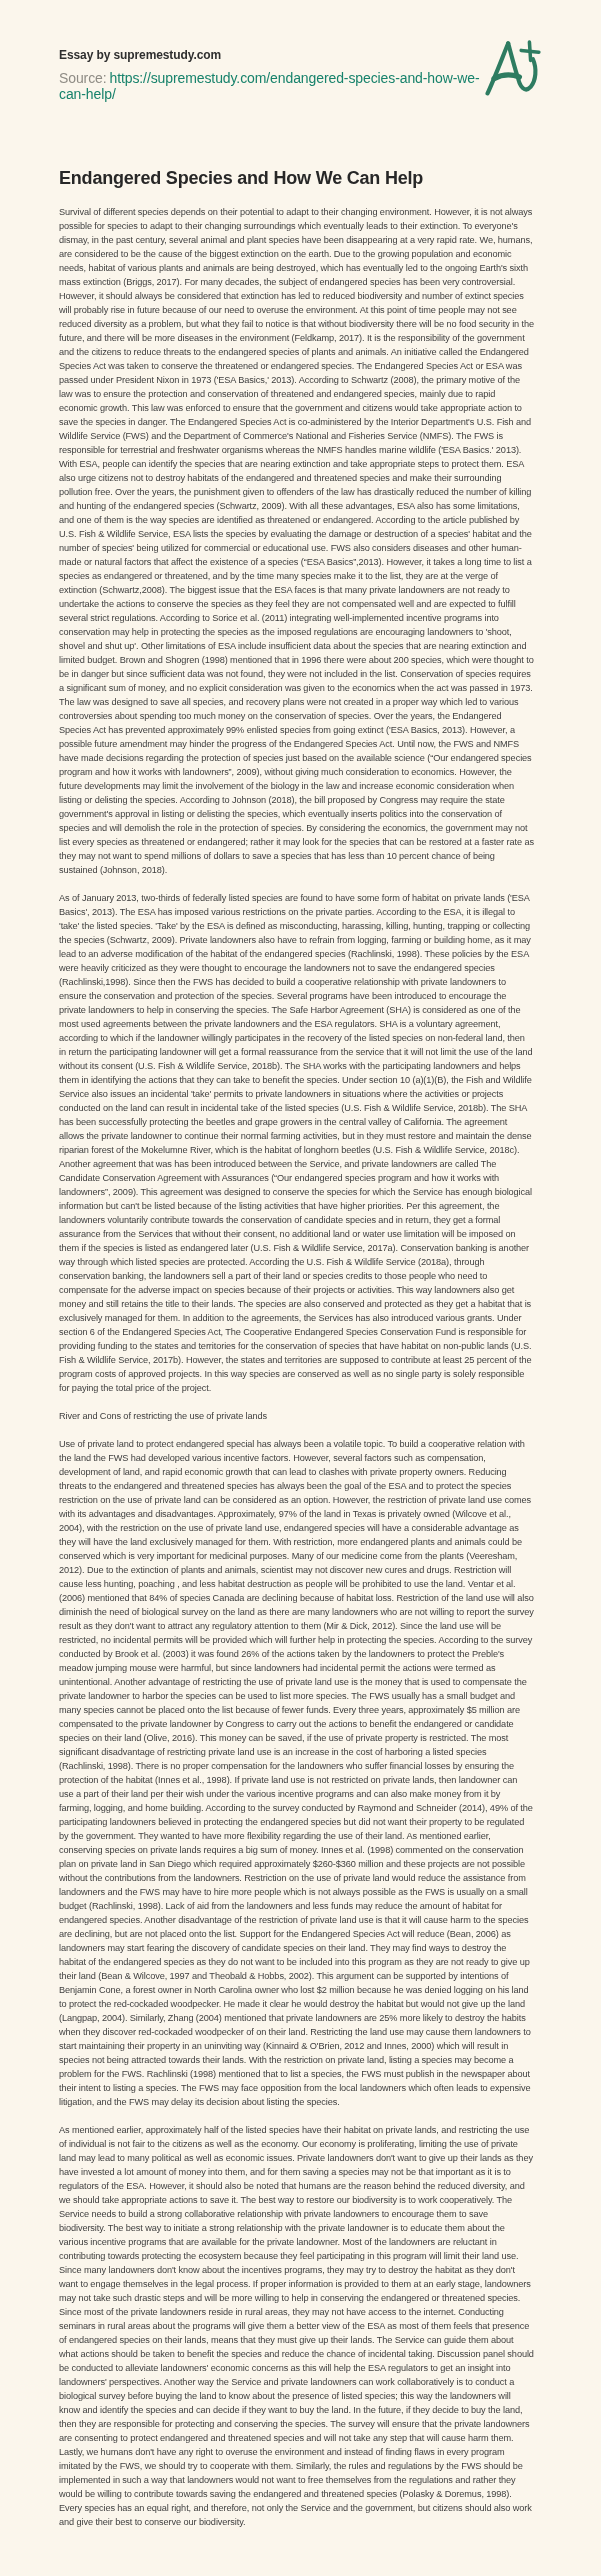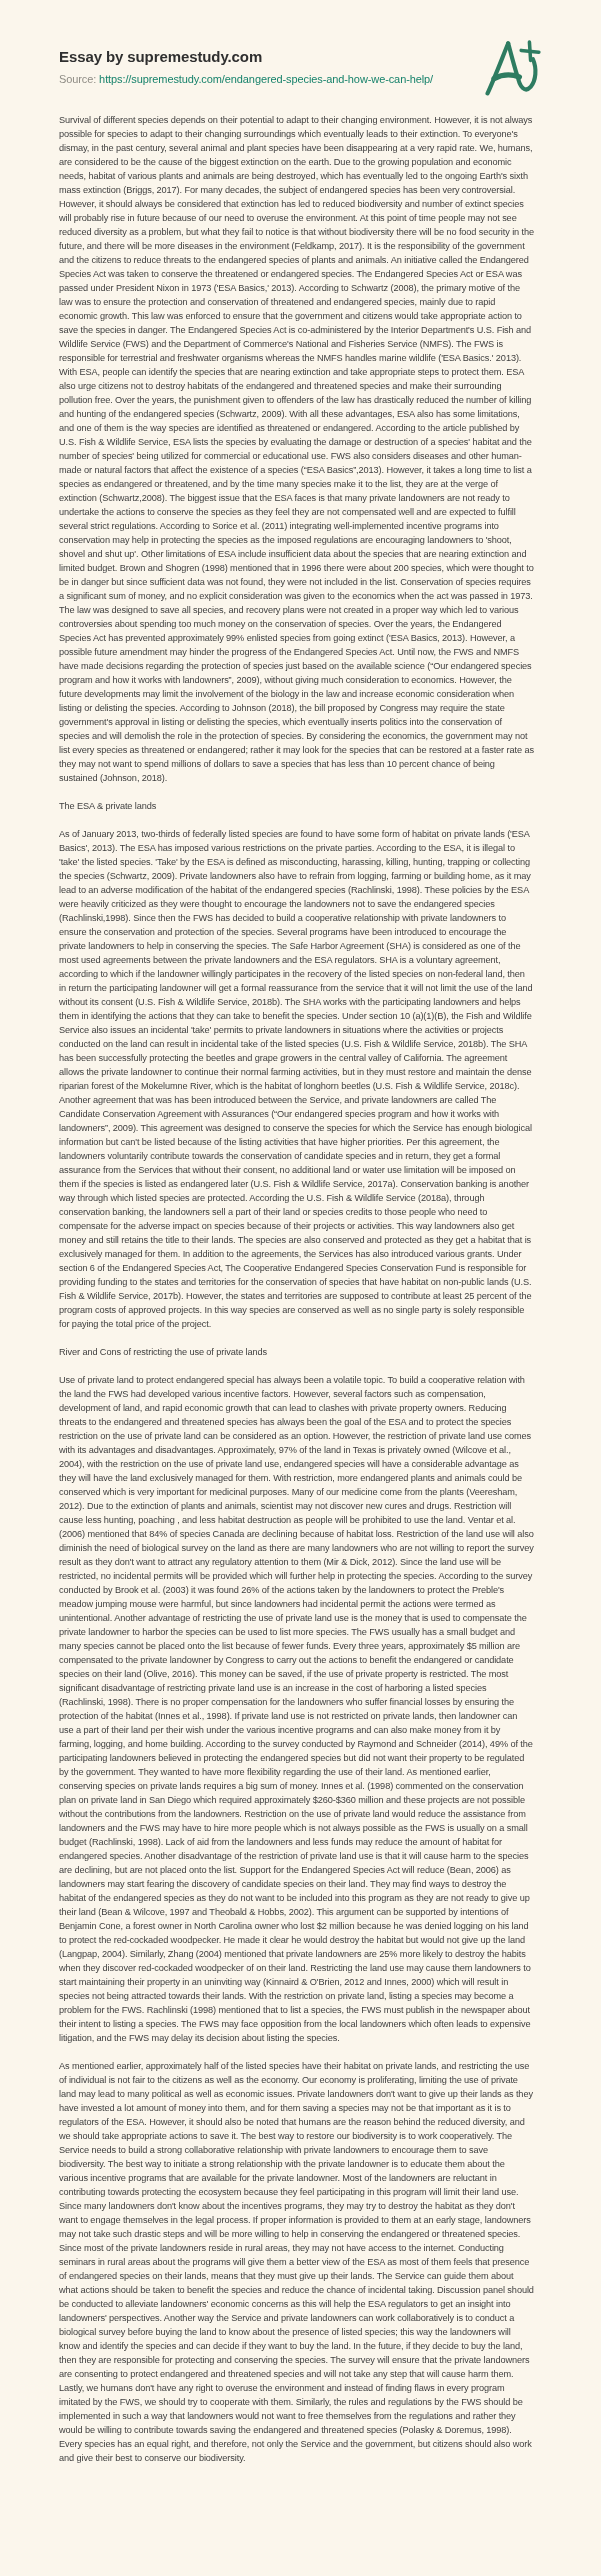--- a/index.html
+++ b/index.html
@@ -14,29 +14,29 @@
     padding: 35px 59px 17.6px 59px;
     background: #fbf6ec;
     font-family: "Liberation Sans", sans-serif;
   }
   .header {
     display: flex;
     justify-content: space-between;
     align-items: flex-start;
   }
   .byline {
-    font-size: 15px;
+    font-size: 12px;
     font-weight: bold;
     color: #2f2f2f;
     letter-spacing: -0.1px;
     margin: 13px 0 0 0;
   }
   .source {
     margin-top: 7.6px;
-    font-size: 11px;
+    font-size: 14px;
     color: #8f8c85;
     letter-spacing: -0.1px;
   }
   .source .src-label { margin-right: 2.9px; }
   .source a {
     color: #17826b;
     text-decoration: none;
   }
   .logo {
     margin-top: 2.9px;
@@ -78,24 +78,24 @@
         <path d="M6 94 C18 68 30 36 41 9" stroke-width="7"></path>
         <path d="M41 9 C46 28 51 47 57 66" stroke-width="7"></path>
         <path d="M17 69 C30 62 46 61 60 66" stroke-width="9"></path>
         <path d="M57 64 C60 84 70 93 79 83 C88 72 90 52 83 36" stroke-width="7"></path>
         <path d="M77 7 L79 38" stroke-width="6"></path>
         <path d="M63 21 L93 24" stroke-width="6"></path>
       </svg>
     </div>
   </div>
 
+  <h1 class="title">Endangered Species and How We Can Help</h1>
 
   <p class="body-text intro">Survival of different species depends on their potential to adapt to their changing environment. However, it is not always possible for species to adapt to their changing surroundings which eventually leads to their extinction. To everyone's dismay, in the past century, several animal and plant species have been disappearing at a very rapid rate. We, humans, are considered to be the cause of the biggest extinction on the earth. Due to the growing population and economic needs, habitat of various plants and animals are being destroyed, which has eventually led to the ongoing Earth's sixth mass extinction (Briggs, 2017). For many decades, the subject of endangered species has been very controversial. However, it should always be considered that extinction has led to reduced biodiversity and number of extinct species will probably rise in future because of our need to overuse the environment. At this point of time people may not see reduced diversity as a problem, but what they fail to notice is that without biodiversity there will be no food security in the future, and there will be more diseases in the environment (Feldkamp, 2017). It is the responsibility of the government and the citizens to reduce threats to the endangered species of plants and animals. An initiative called the Endangered Species Act was taken to conserve the threatened or endangered species. The Endangered Species Act or ESA was passed under President Nixon in 1973 ('ESA Basics,' 2013). According to Schwartz (2008), the primary motive of the law was to ensure the protection and conservation of threatened and endangered species, mainly due to rapid economic growth. This law was enforced to ensure that the government and citizens would take appropriate action to save the species in danger. The Endangered Species Act is co-administered by the Interior Department's U.S. Fish and Wildlife Service (FWS) and the Department of Commerce's National and Fisheries Service (NMFS). The FWS is responsible for terrestrial and freshwater organisms whereas the NMFS handles marine wildlife ('ESA Basics.' 2013). With ESA, people can identify the species that are nearing extinction and take appropriate steps to protect them. ESA also urge citizens not to destroy habitats of the endangered and threatened species and make their surrounding pollution free. Over the years, the punishment given to offenders of the law has drastically reduced the number of killing and hunting of the endangered species (Schwartz, 2009). With all these advantages, ESA also has some limitations, and one of them is the way species are identified as threatened or endangered. According to the article published by U.S. Fish &amp; Wildlife Service, ESA lists the species by evaluating the damage or destruction of a species' habitat and the number of species' being utilized for commercial or educational use. FWS also considers diseases and other human-made or natural factors that affect the existence of a species (“ESA Basics”,2013). However, it takes a long time to list a species as endangered or threatened, and by the time many species make it to the list, they are at the verge of extinction (Schwartz,2008). The biggest issue that the ESA faces is that many private landowners are not ready to undertake the actions to conserve the species as they feel they are not compensated well and are expected to fulfill several strict regulations. According to Sorice et al. (2011) integrating well-implemented incentive programs into conservation may help in protecting the species as the imposed regulations are encouraging landowners to 'shoot, shovel and shut up'. Other limitations of ESA include insufficient data about the species that are nearing extinction and limited budget. Brown and Shogren (1998) mentioned that in 1996 there were about 200 species, which were thought to be in danger but since sufficient data was not found, they were not included in the list. Conservation of species requires a significant sum of money, and no explicit consideration was given to the economics when the act was passed in 1973. The law was designed to save all species, and recovery plans were not created in a proper way which led to various controversies about spending too much money on the conservation of species. Over the years, the Endangered Species Act has prevented approximately 99% enlisted species from going extinct ('ESA Basics, 2013). However, a possible future amendment may hinder the progress of the Endangered Species Act. Until now, the FWS and NMFS have made decisions regarding the protection of species just based on the available science (“Our endangered species program and how it works with landowners”, 2009), without giving much consideration to economics. However, the future developments may limit the involvement of the biology in the law and increase economic consideration when listing or delisting the species. According to Johnson (2018), the bill proposed by Congress may require the state government's approval in listing or delisting the species, which eventually inserts politics into the conservation of species and will demolish the role in the protection of species. By considering the economics, the government may not list every species as threatened or endangered; rather it may look for the species that can be restored at a faster rate as they may not want to spend millions of dollars to save a species that has less than 10 percent chance of being sustained (Johnson, 2018).</p>
 
-  <p class="section-heading">The ESA &amp; private lands</p>
   <p class="body-text">As of January 2013, two-thirds of federally listed species are found to have some form of habitat on private lands ('ESA Basics', 2013). The ESA has imposed various restrictions on the private parties. According to the ESA, it is illegal to 'take' the listed species. 'Take' by the ESA is defined as misconducting, harassing, killing, hunting, trapping or collecting the species (Schwartz, 2009). Private landowners also have to refrain from logging, farming or building home, as it may lead to an adverse modification of the habitat of the endangered species (Rachlinski, 1998). These policies by the ESA were heavily criticized as they were thought to encourage the landowners not to save the endangered species (Rachlinski,1998). Since then the FWS has decided to build a cooperative relationship with private landowners to ensure the conservation and protection of the species. Several programs have been introduced to encourage the private landowners to help in conserving the species. The Safe Harbor Agreement (SHA) is considered as one of the most used agreements between the private landowners and the ESA regulators. SHA is a voluntary agreement, according to which if the landowner willingly participates in the recovery of the listed species on non-federal land, then in return the participating landowner will get a formal reassurance from the service that it will not limit the use of the land without its consent (U.S. Fish &amp; Wildlife Service, 2018b). The SHA works with the participating landowners and helps them in identifying the actions that they can take to benefit the species. Under section 10 (a)(1)(B), the Fish and Wildlife Service also issues an incidental 'take' permits to private landowners in situations where the activities or projects conducted on the land can result in incidental take of the listed species (U.S. Fish &amp; Wildlife Service, 2018b). The SHA has been successfully protecting the beetles and grape growers in the central valley of California. The agreement allows the private landowner to continue their normal farming activities, but in they must restore and maintain the dense riparian forest of the Mokelumne River, which is the habitat of longhorn beetles (U.S. Fish &amp; Wildlife Service, 2018c). Another agreement that was has been introduced between the Service, and private landowners are called The Candidate Conservation Agreement with Assurances (“Our endangered species program and how it works with landowners”, 2009). This agreement was designed to conserve the species for which the Service has enough biological information but can't be listed because of the listing activities that have higher priorities. Per this agreement, the landowners voluntarily contribute towards the conservation of candidate species and in return, they get a formal assurance from the Services that without their consent, no additional land or water use limitation will be imposed on them if the species is listed as endangered later (U.S. Fish &amp; Wildlife Service, 2017a). Conservation banking is another way through which listed species are protected. According the U.S. Fish &amp; Wildlife Service (2018a), through conservation banking, the landowners sell a part of their land or species credits to those people who need to compensate for the adverse impact on species because of their projects or activities. This way landowners also get money and still retains the title to their lands. The species are also conserved and protected as they get a habitat that is exclusively managed for them. In addition to the agreements, the Services has also introduced various grants. Under section 6 of the Endangered Species Act, The Cooperative Endangered Species Conservation Fund is responsible for providing funding to the states and territories for the conservation of species that have habitat on non-public lands (U.S. Fish &amp; Wildlife Service, 2017b). However, the states and territories are supposed to contribute at least 25 percent of the program costs of approved projects. In this way species are conserved as well as no single party is solely responsible for paying the total price of the project.</p>
 
   <p class="section-heading">River and Cons of restricting the use of private lands</p>
   <p class="body-text">Use of private land to protect endangered special has always been a volatile topic. To build a cooperative relation with the land the FWS had developed various incentive factors. However, several factors such as compensation, development of land, and rapid economic growth that can lead to clashes with private property owners. Reducing threats to the endangered and threatened species has always been the goal of the ESA and to protect the species restriction on the use of private land can be considered as an option. However, the restriction of private land use comes with its advantages and disadvantages. Approximately, 97% of the land in Texas is privately owned (Wilcove et al., 2004), with the restriction on the use of private land use, endangered species will have a considerable advantage as they will have the land exclusively managed for them. With restriction, more endangered plants and animals could be conserved which is very important for medicinal purposes. Many of our medicine come from the plants (Veeresham, 2012). Due to the extinction of plants and animals, scientist may not discover new cures and drugs. Restriction will cause less hunting, poaching , and less habitat destruction as people will be prohibited to use the land. Ventar et al. (2006) mentioned that 84% of species Canada are declining because of habitat loss. Restriction of the land use will also diminish the need of biological survey on the land as there are many landowners who are not willing to report the survey result as they don't want to attract any regulatory attention to them (Mir &amp; Dick, 2012). Since the land use will be restricted, no incidental permits will be provided which will further help in protecting the species. According to the survey conducted by Brook et al. (2003) it was found 26% of the actions taken by the landowners to protect the Preble's meadow jumping mouse were harmful, but since landowners had incidental permit the actions were termed as unintentional. Another advantage of restricting the use of private land use is the money that is used to compensate the private landowner to harbor the species can be used to list more species. The FWS usually has a small budget and many species cannot be placed onto the list because of fewer funds. Every three years, approximately $5 million are compensated to the private landowner by Congress to carry out the actions to benefit the endangered or candidate species on their land (Olive, 2016). This money can be saved, if the use of private property is restricted. The most significant disadvantage of restricting private land use is an increase in the cost of harboring a listed species (Rachlinski, 1998). There is no proper compensation for the landowners who suffer financial losses by ensuring the protection of the habitat (Innes et al., 1998). If private land use is not restricted on private lands, then landowner can use a part of their land per their wish under the various incentive programs and can also make money from it by farming, logging, and home building. According to the survey conducted by Raymond and Schneider (2014), 49% of the participating landowners believed in protecting the endangered species but did not want their property to be regulated by the government. They wanted to have more flexibility regarding the use of their land. As mentioned earlier, conserving species on private lands requires a big sum of money. Innes et al. (1998) commented on the conservation plan on private land in San Diego which required approximately $260-$360 million and these projects are not possible without the contributions from the landowners. Restriction on the use of private land would reduce the assistance from landowners and the FWS may have to hire more people which is not always possible as the FWS is usually on a small budget (Rachlinski, 1998). Lack of aid from the landowners and less funds may reduce the amount of habitat for endangered species. Another disadvantage of the restriction of private land use is that it will cause harm to the species are declining, but are not placed onto the list. Support for the Endangered Species Act will reduce (Bean, 2006) as landowners may start fearing the discovery of candidate species on their land. They may find ways to destroy the habitat of the endangered species as they do not want to be included into this program as they are not ready to give up their land (Bean &amp; Wilcove, 1997 and Theobald &amp; Hobbs, 2002). This argument can be supported by intentions of Benjamin Cone, a forest owner in North Carolina owner who lost $2 million because he was denied logging on his land to protect the red-cockaded woodpecker. He made it clear he would destroy the habitat but would not give up the land (Langpap, 2004). Similarly, Zhang (2004) mentioned that private landowners are 25% more likely to destroy the habits when they discover red-cockaded woodpecker of on their land. Restricting the land use may cause them landowners to start maintaining their property in an uninviting way (Kinnaird &amp; O'Brien, 2012 and Innes, 2000) which will result in species not being attracted towards their lands. With the restriction on private land, listing a species may become a problem for the FWS. Rachlinski (1998) mentioned that to list a species, the FWS must publish in the newspaper about their intent to listing a species. The FWS may face opposition from the local landowners which often leads to expensive litigation, and the FWS may delay its decision about listing the species.</p>
 
   <p class="body-text">As mentioned earlier, approximately half of the listed species have their habitat on private lands, and restricting the use of individual is not fair to the citizens as well as the economy. Our economy is proliferating, limiting the use of private land may lead to many political as well as economic issues. Private landowners don't want to give up their lands as they have invested a lot amount of money into them, and for them saving a species may not be that important as it is to regulators of the ESA. However, it should also be noted that humans are the reason behind the reduced diversity, and we should take appropriate actions to save it. The best way to restore our biodiversity is to work cooperatively. The Service needs to build a strong collaborative relationship with private landowners to encourage them to save biodiversity. The best way to initiate a strong relationship with the private landowner is to educate them about the various incentive programs that are available for the private landowner. Most of the landowners are reluctant in contributing towards protecting the ecosystem because they feel participating in this program will limit their land use. Since many landowners don't know about the incentives programs, they may try to destroy the habitat as they don't want to engage themselves in the legal process. If proper information is provided to them at an early stage, landowners may not take such drastic steps and will be more willing to help in conserving the endangered or threatened species. Since most of the private landowners reside in rural areas, they may not have access to the internet. Conducting seminars in rural areas about the programs will give them a better view of the ESA as most of them feels that presence of endangered species on their lands, means that they must give up their lands. The Service can guide them about what actions should be taken to benefit the species and reduce the chance of incidental taking. Discussion panel should be conducted to alleviate landowners' economic concerns as this will help the ESA regulators to get an insight into landowners' perspectives. Another way the Service and private landowners can work collaboratively is to conduct a biological survey before buying the land to know about the presence of listed species; this way the landowners will know and identify the species and can decide if they want to buy the land. In the future, if they decide to buy the land, then they are responsible for protecting and conserving the species. The survey will ensure that the private landowners are consenting to protect endangered and threatened species and will not take any step that will cause harm them. Lastly, we humans don't have any right to overuse the environment and instead of finding flaws in every program imitated by the FWS, we should try to cooperate with them. Similarly, the rules and regulations by the FWS should be implemented in such a way that landowners would not want to free themselves from the regulations and rather they would be willing to contribute towards saving the endangered and threatened species (Polasky &amp; Doremus, 1998). Every species has an equal right, and therefore, not only the Service and the government, but citizens should also work and give their best to conserve our biodiversity.</p>
 
 </div>
 
 

